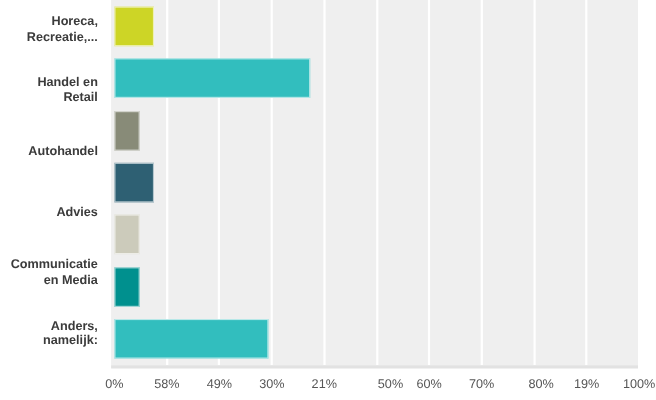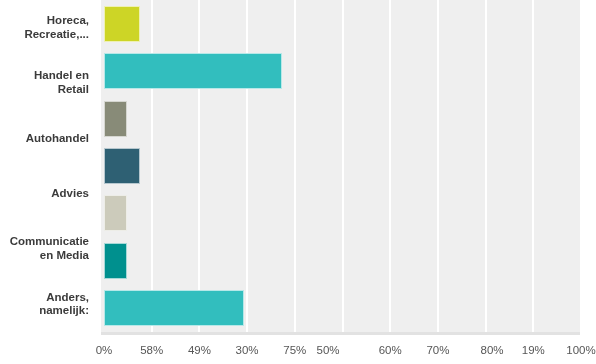--- a/index.html
+++ b/index.html
@@ -167,22 +167,22 @@
         </div>
       </div>
   </div>
 
   <div id="x-axis">
     <div id="axis-baseline"></div>
   <span class="x-tick-label" style="left: 3px;">0%</span>
       <span class="x-tick-label" style="left: 50.7px;">58%</span>
       <span class="x-tick-label" style="left: 98.4px;">49%</span>
       <span class="x-tick-label" style="left: 146.1px;">30%</span>
-      <span class="x-tick-label" style="left: 193.8px;">75%</span>
-      <span class="x-tick-label" style="left: 227px;">50%</span>
+      <span class="x-tick-label" style="left: 193.8px;">21%</span>
+      <span class="x-tick-label" style="left: 254px;">50%</span>
       <span class="x-tick-label" style="left: 289.2px;">60%</span>
       <span class="x-tick-label" style="left: 336.9px;">70%</span>
       <span class="x-tick-label" style="left: 383px; padding-left: 16px;">80%</span>
       <span class="x-tick-label" style="left: 432.3px;">19%</span>
       <span class="x-tick-label" style="left: 480px;">100%</span>
     </div>
 
 </div>
 
 </body></html>

